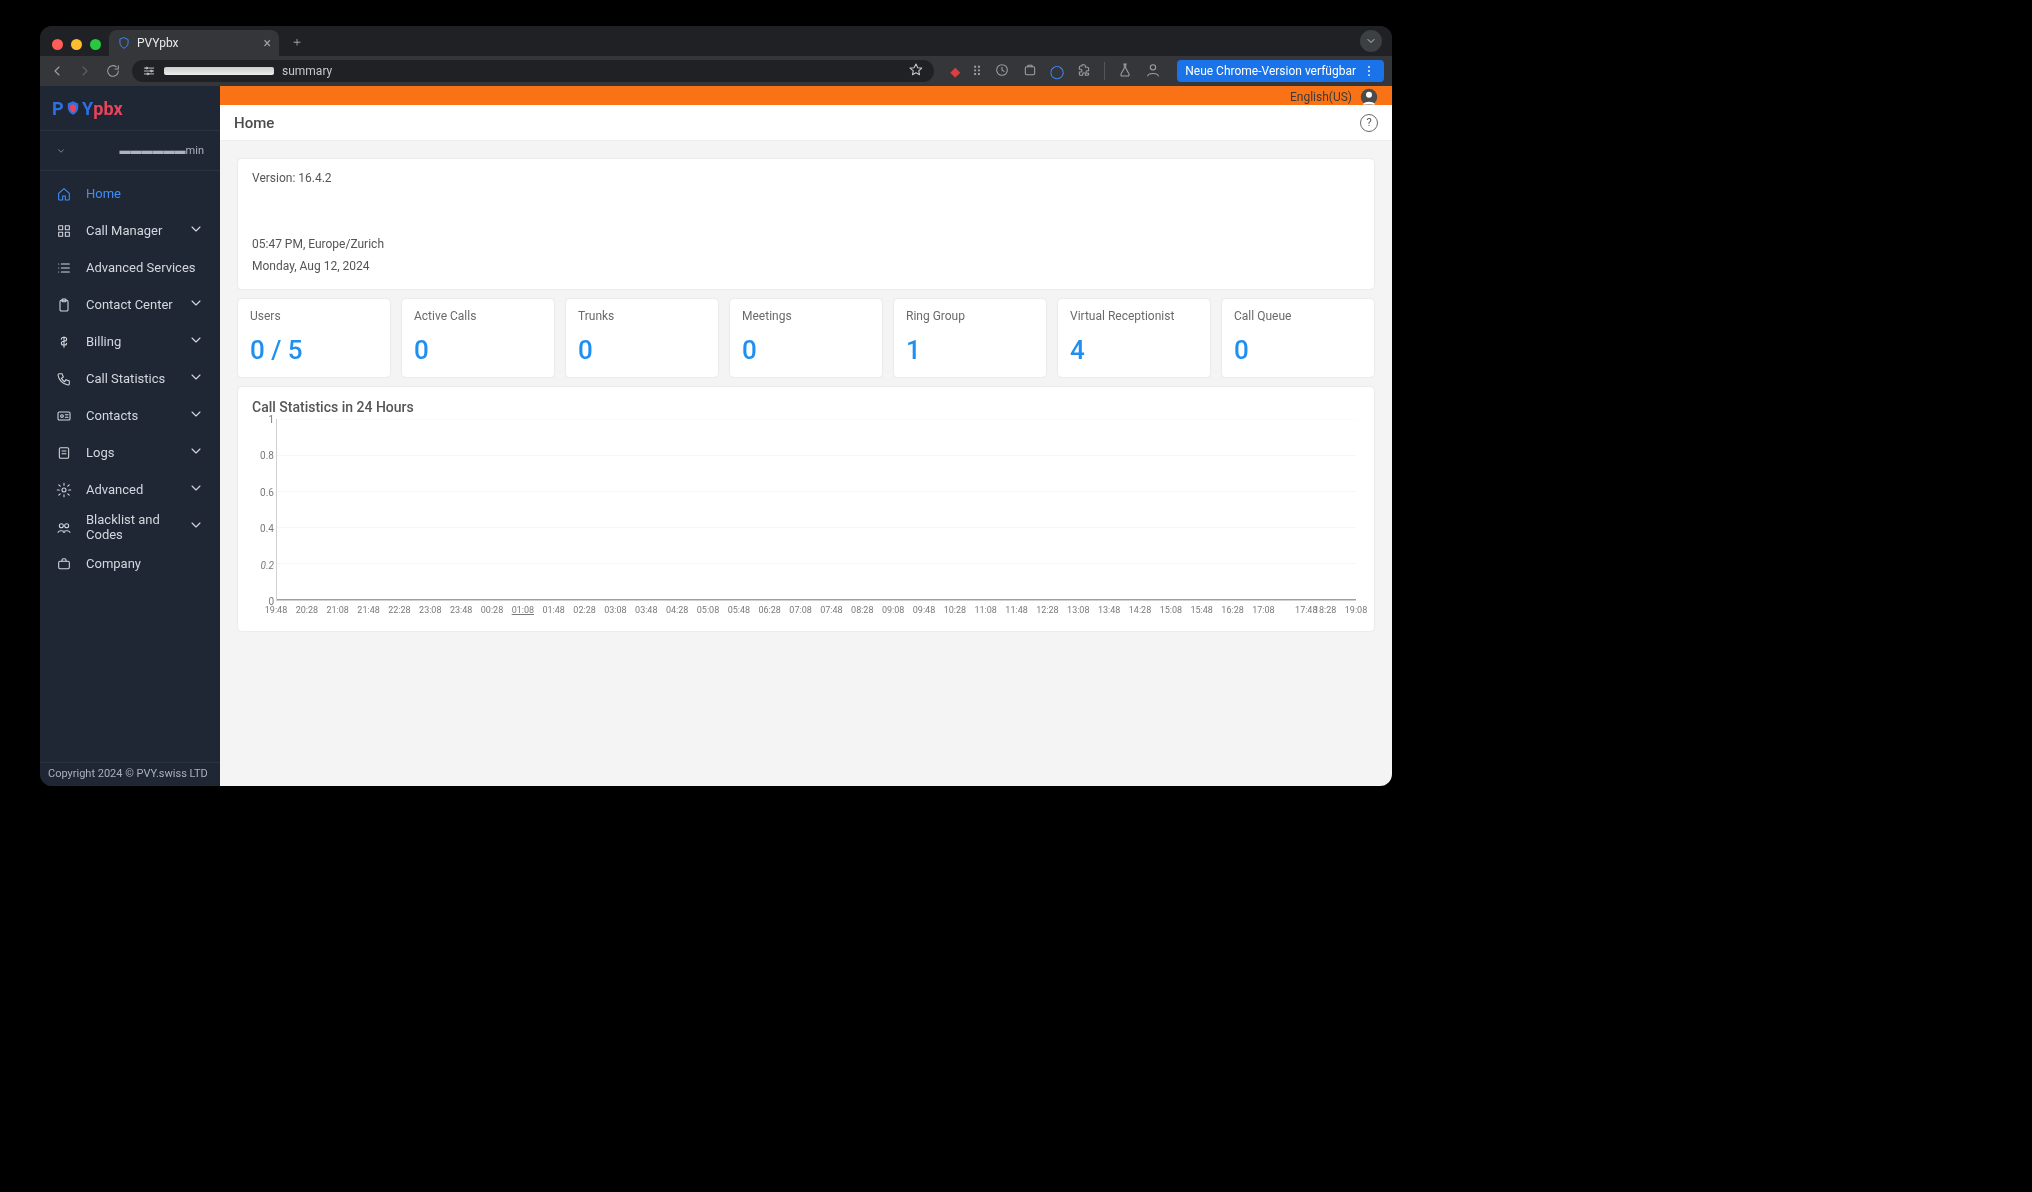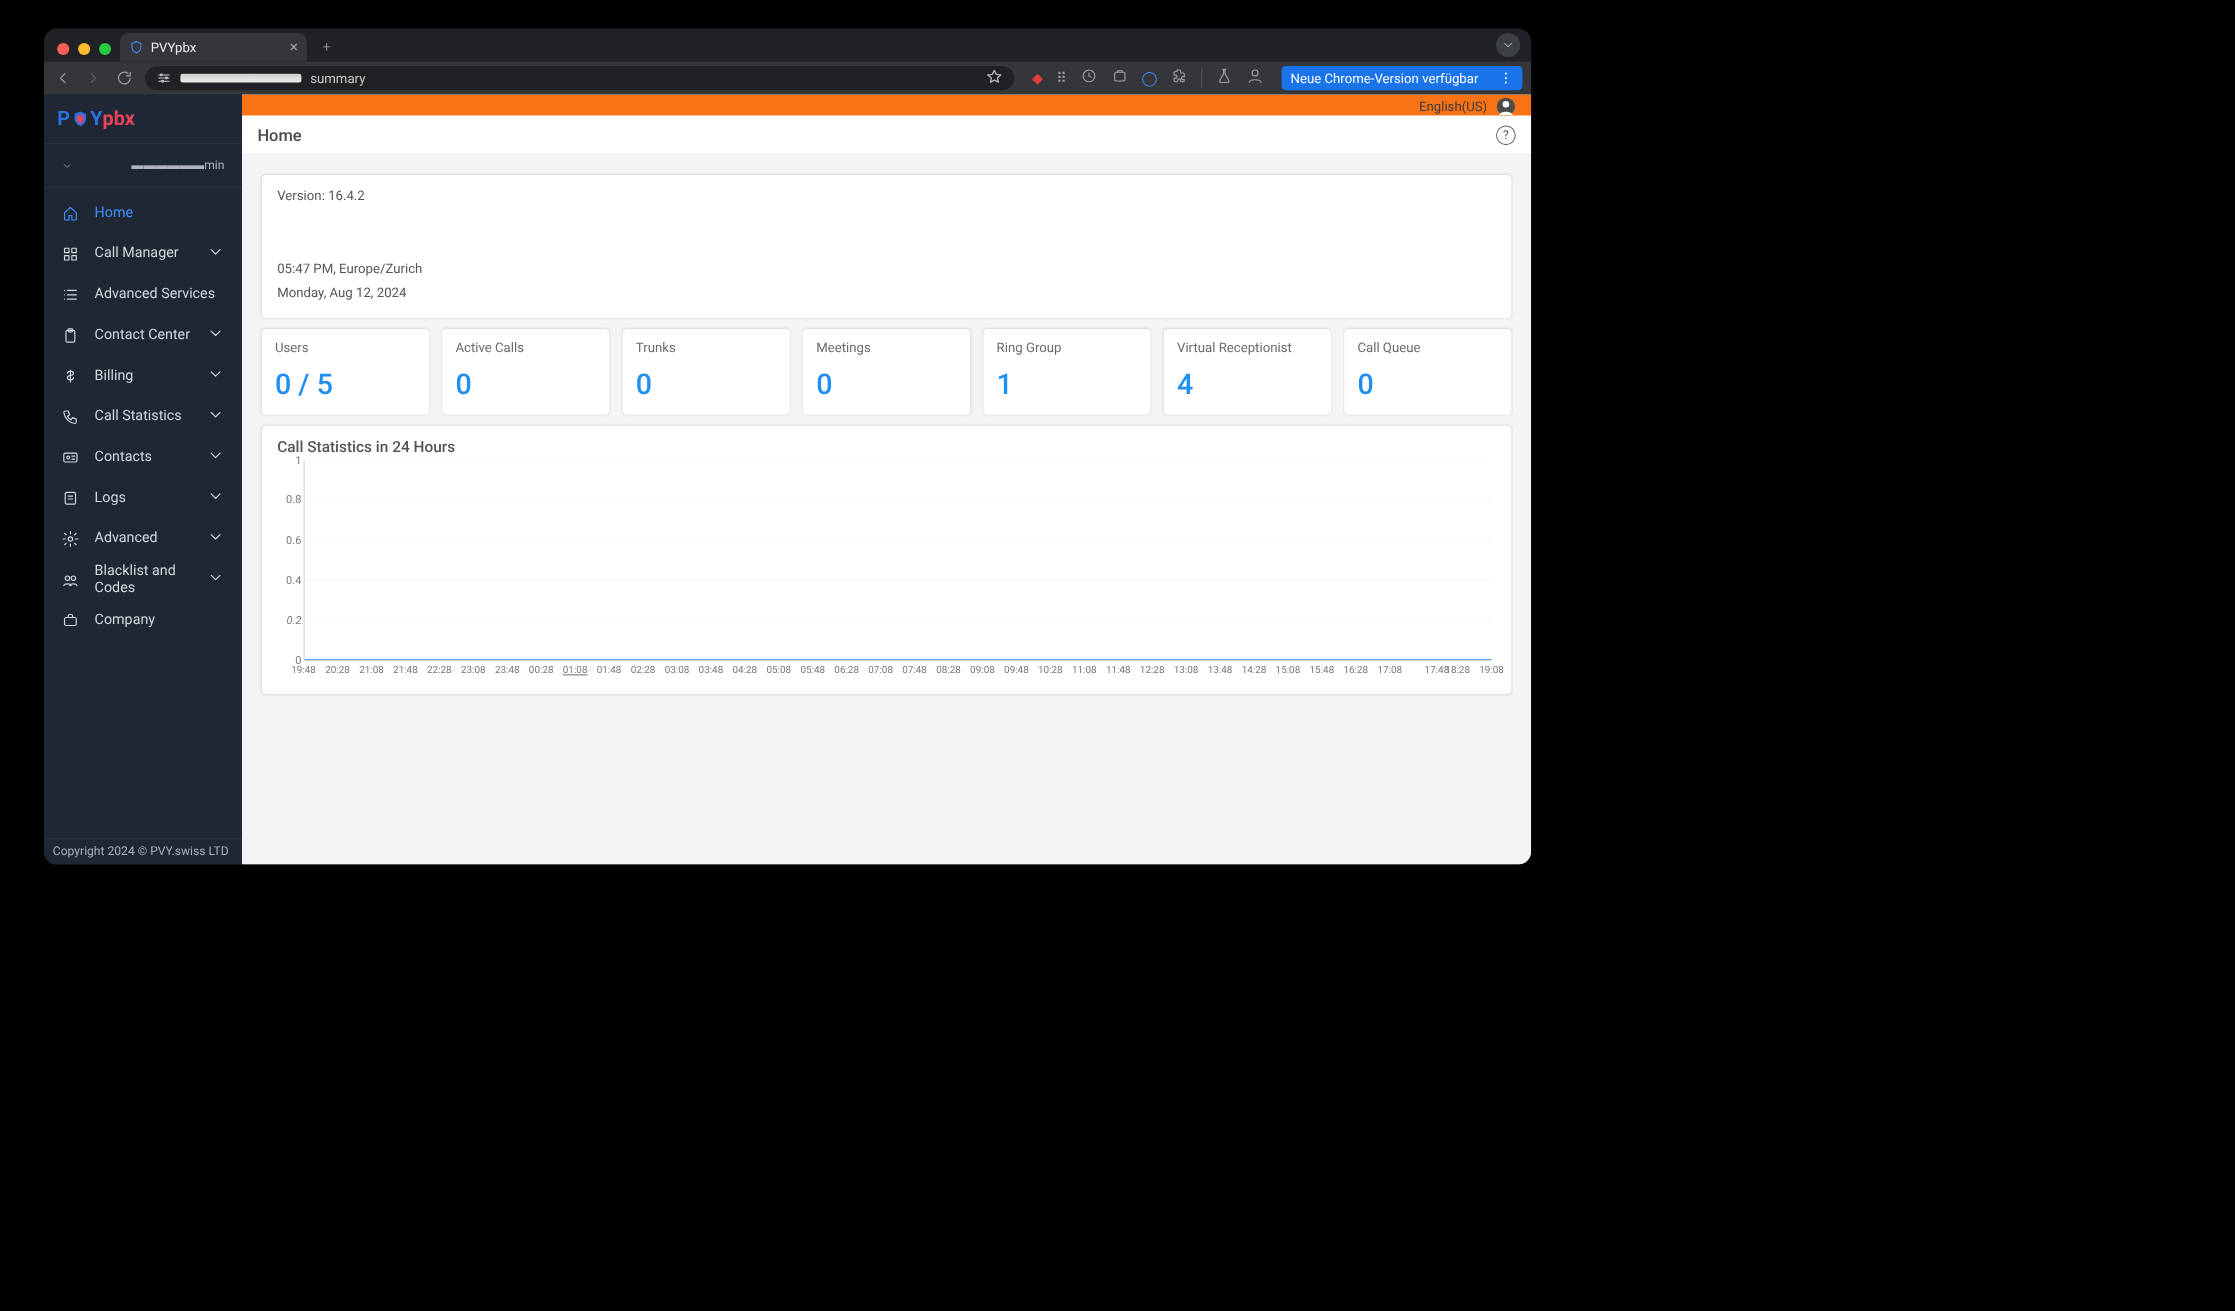--- a/index.html
+++ b/index.html
@@ -21,21 +21,21 @@
   .tab .x { margin-left:auto; color:#9aa0a6; font-size:14px; cursor:pointer;}
   .newtab { width:24px;height:24px; margin-left:6px; margin-bottom:2px; display:flex;align-items:center;justify-content:center;color:#9aa0a6; cursor:pointer;}
   .tabstrip .dd { margin-left:auto; margin-right:10px; margin-bottom:4px; width:22px;height:22px;border-radius:50%; background:#3c4043; color:#e8eaed; display:flex;align-items:center;justify-content:center; font-size:12px;}
   
   .addrrow { height:30px; background:#35363a; display:flex; align-items:center; padding:0 8px; gap:10px; color:#9aa0a6; }
   .nav-ic { width:18px;height:18px; display:flex;align-items:center;justify-content:center; cursor:pointer; }
   .addr { flex:1; height:22px; background:#202124; border-radius:12px; display:flex; align-items:center; padding:0 10px; color:#c8c8c8; font-size:12px; gap:8px; }
   .addr .star{ margin-left:auto; }
   .ext-ics { display:flex; gap:12px; align-items:center; padding:0 6px;}
   .ext-ics svg { width:16px;height:16px; }
-  .chrome-warn { background:#1a73e8; color:#fff; font-size:12px; padding:4px 8px; border-radius:4px; display:flex; align-items:center; gap:18px; }
+  .chrome-warn { background:#1a73e8; color:#fff; font-size:12px; padding:4px 8px; border-radius:4px; display:flex; align-items:center; gap:6px; }
   
   .app { position:absolute; left:0; top:60px; right:0; bottom:0; display:flex; }
   .sidebar { width:180px; background:#1f2734; color:#cfd3da; display:flex; flex-direction:column; }
   .logo { height:45px; display:flex; align-items:center; padding:0 12px; border-bottom:1px solid rgba(255,255,255,.05); }
   .logo .p1{color:#2f6fe0;font-weight:700;font-size:18px;letter-spacing:.5px;}
   .logo .shield{color:#2f6fe0;display:inline-flex;}
   .logo .p2{ color:#2f6fe0;font-weight:700;font-size:18px;}
   .logo .p3{ color:#e9445b;font-weight:700;font-size:18px;}
   .tenant { height:40px; display:flex; align-items:center; padding:0 16px; color:#aeb3bd; font-size:12px; border-bottom:1px solid rgba(255,255,255,.05); gap:8px;}
   .menu { flex:1; overflow:auto; padding-top:4px;}

